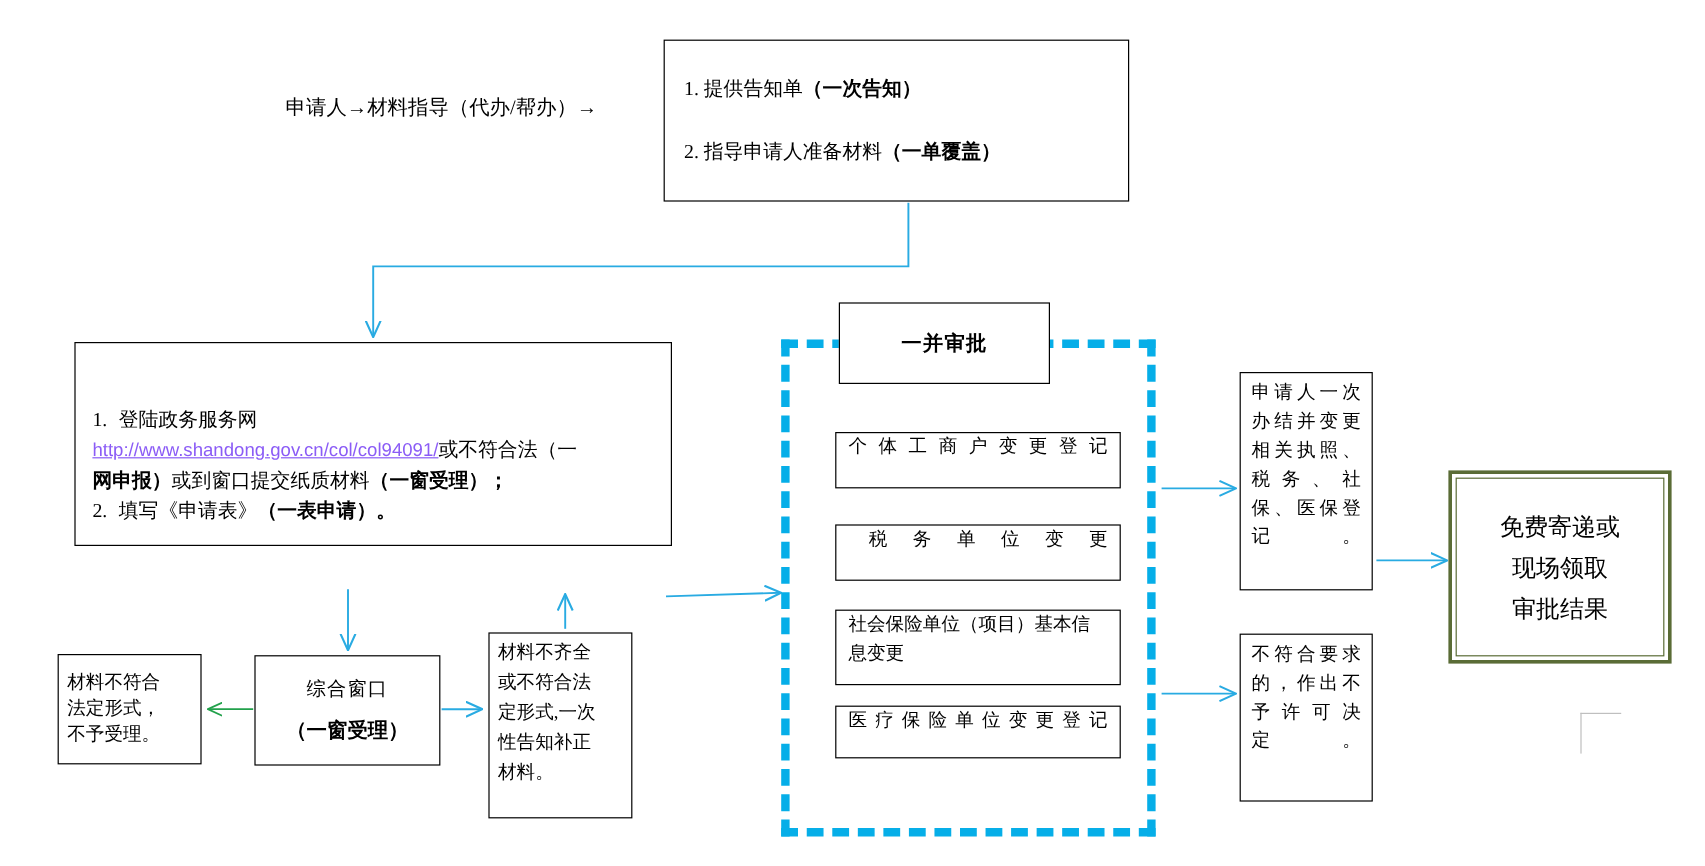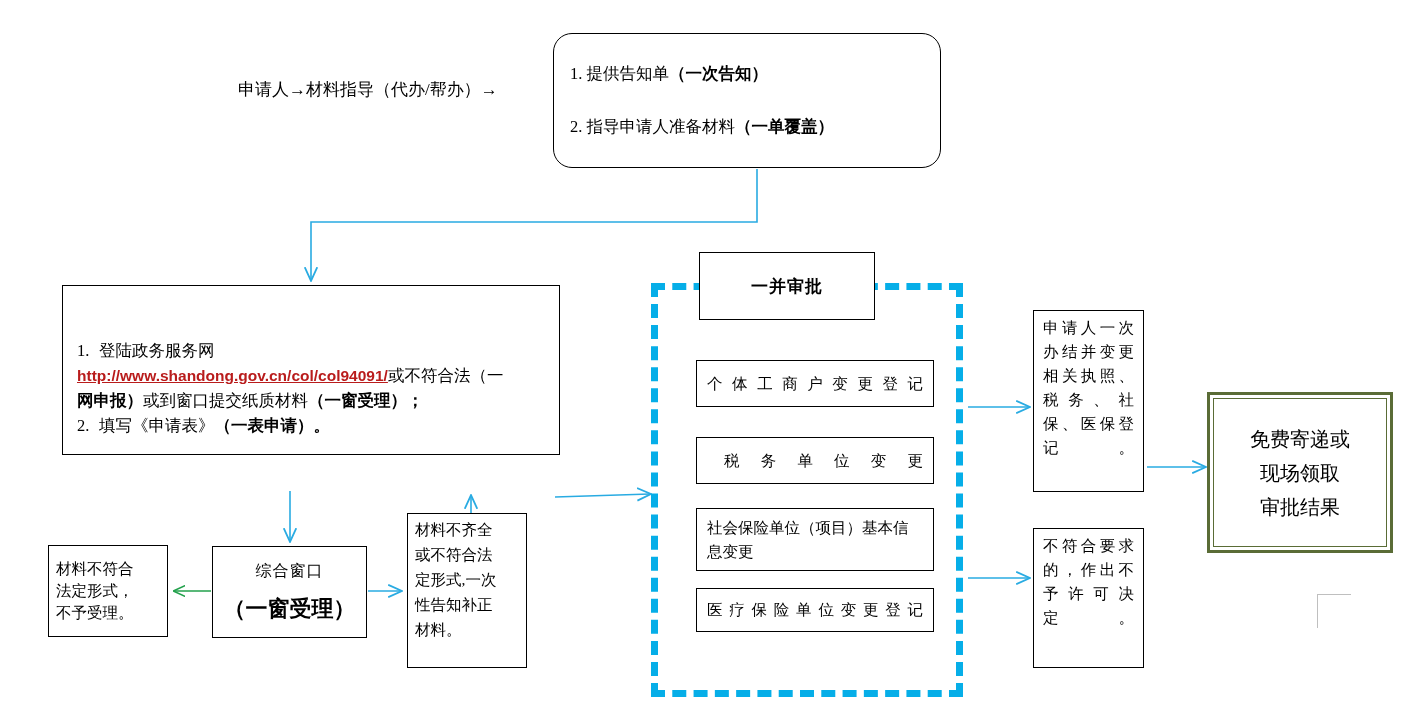--- a/index.html
+++ b/index.html
@@ -42,69 +42,68 @@
     font-size:17px;
     letter-spacing:0px;
     white-space:nowrap;
   }
 
   
   #box-notice{
     left:553px; top:33px; width:388px; height:135px;
     padding:14px 16px;
     justify-content:space-around;
-    border-radius:19px;
   }
   #box-notice .line{
     font-size:16.5px;
     line-height:20px;
     white-space:nowrap;
   }
   #box-notice .line b{font-weight:bold;}
 
   
   #box-apply{
     left:62px; top:285px; width:498px; height:170px;
     padding:16px 14px 16px 14px;
     justify-content:flex-end;
   }
   #box-apply .ln{
     font-size:16.5px;
     line-height:25px;
   }
   #box-apply .lnk{
-    color:#b91c1c;
+    color:#8b5cf6;
     text-decoration:underline;
     font-family:"Liberation Sans","DejaVu Sans",sans-serif;
     font-size:15.5px;
-    font-weight:bold;
+    font-weight:normal;
   }
   #box-apply b{font-weight:bold;}
   .idx{display:inline-block;min-width:22px;}
 
   
   #box-reject{
     left:48px; top:545px; width:120px; height:92px;
     padding:4px 7px;
     justify-content:center;
   }
   #box-reject .ln{font-size:15.5px;line-height:22px;white-space:nowrap;}
 
   
   #box-window{
     left:212px; top:546px; width:155px; height:92px;
     align-items:center;
     justify-content:center;
   }
   #box-window .t1{font-size:16px;letter-spacing:1px;margin-bottom:12px;}
-  #box-window .t2{font-size:22px;font-weight:bold;}
+  #box-window .t2{font-size:17px;font-weight:bold;}
 
   
   #box-incomplete{
-    left:407px; top:513px; width:120px; height:155px;
+    left:407px; top:527px; width:120px; height:155px;
     padding:3px 7px;
     justify-content:flex-start;
   }
   #box-incomplete .ln{font-size:15.5px;line-height:25px;white-space:nowrap;}
 
   
   #dashed-region{
     position:absolute;
     left:651px; top:283px; width:312px; height:414px;
     box-sizing:border-box;
@@ -121,21 +120,21 @@
   }
   #box-approval-title .t{
     font-size:17px;
     font-weight:bold;
     letter-spacing:1px;
   }
 
   
   .item-box{
     left:696px; width:238px;
-    justify-content:center;
+    justify-content:flex-start;
     z-index:4;
   }
   .item-box .t{
     font-size:15.5px;
     padding:0 10px;
     text-align:justify;
     text-align-last:justify;
     line-height:24px;
   }
   .item-box .t.free{

